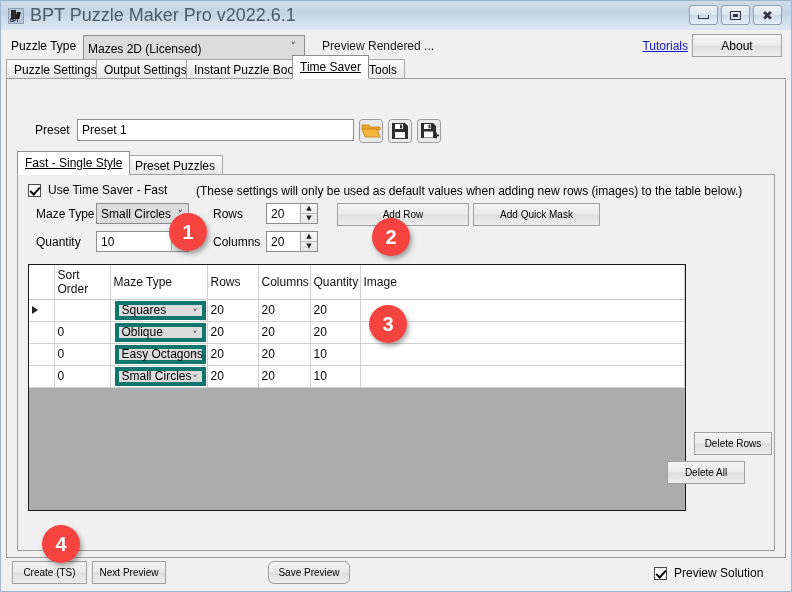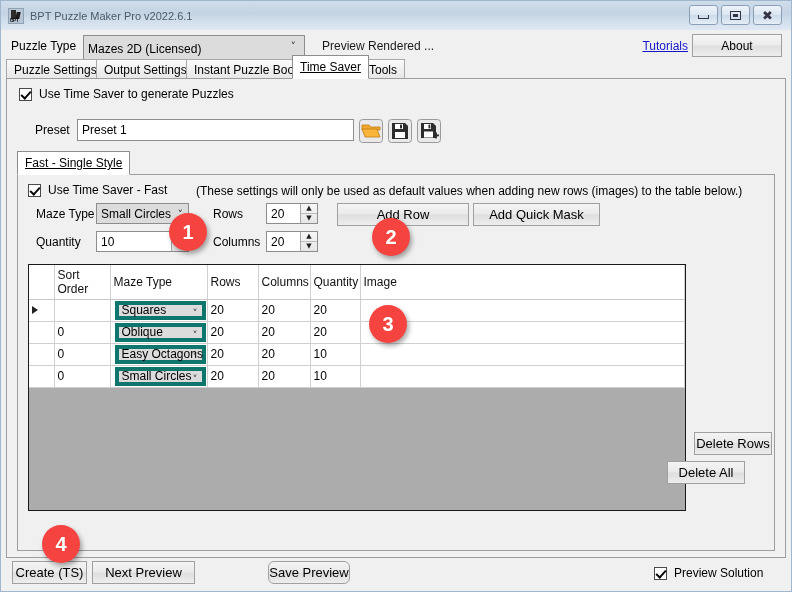--- a/index.html
+++ b/index.html
@@ -31,21 +31,21 @@
   #app-icon {
     width: 16px; height: 16px; margin-left: 7px; margin-right: 6px;
     position: relative; flex: none;
     background: #b8c6d6;
     border: 1px solid #8fa2b5;
   }
   #app-icon .g1 { position:absolute; left:2px; top:1px; width:5px; height:9px; background:#2b2b2b; }
   #app-icon .g2 { position:absolute; left:7px; top:3px; width:4px; height:7px; background:#1a1a1a; transform: skewX(-12deg); }
   #app-icon .g3 { position:absolute; left:1px; bottom:0px; font-size:5px; font-weight:bold; color:#111; letter-spacing:-0.5px; line-height:5px;}
   #title-text {
-    font-size: 11px; color: #4a5a6a; white-space: nowrap;
+    font-size: 18px; color: #4a5a6a; white-space: nowrap;
   }
   .wbtn {
     position: absolute; top: 4px; width: 29px; height: 20px;
     border: 1px solid #8ba0b6; border-radius: 3px;
     background: linear-gradient(to bottom, #eef4fa 0%, #dbe6f1 48%, #ccdaea 52%, #e4eef7 100%);
     display: flex; align-items: center; justify-content: center;
   }
   #btn-min { right: 73px; }
   #btn-max { right: 41px; }
   #btn-close { right: 9px; }
@@ -179,21 +179,21 @@
     flex: 1; display: flex; align-items: center; justify-content: center;
     font-size: 7px; color: #222; line-height: 1; font-family:"DejaVu Sans", sans-serif;
   }
   .spin .sbtns .up { border-bottom: 1px solid #bbb; }
 
   .pbtn {
     position: absolute; height: 23px;
     background: linear-gradient(to bottom, #f4f4f4 0%, #eaeaea 48%, #dedede 52%, #ededed 100%);
     border: 1px solid #a0a0a0;
     display: flex; align-items: center; justify-content: center;
-    font-size: 13px; white-space: nowrap;
+    font-size: 10px; white-space: nowrap;
   }
   #btn-add-row { left: 319px; top: 28px; width: 132px; }
   #btn-add-quick-mask { left: 455px; top: 28px; width: 127px; }
 
   
   #grid-wrap {
     position: absolute; left: 10px; top: 89px;
     width: 658px; height: 247px;
     border: 1px solid #1a1a1a; background: #acacac; overflow: hidden;
   }
@@ -232,21 +232,21 @@
   .cellcombo .cval { margin-left: 3px; font-size: 12px; }
   .cellcombo .cchev { position: absolute; right: 4px; top: 3px; font-size: 10px; color: #333; font-family:"DejaVu Sans", sans-serif;}
 
   
   #btn-delete-rows { left: 676px; top: 257px; width: 78px; }
   #btn-delete-all  { left: 649px; top: 286px; width: 78px; text-align: right; }
 
   
   #footer { position: absolute; left: 0; top: 529px; width: 788px; height: 32px; }
   #btn-create-ts  { left: 10px;  top: 2px; width: 75px; }
-  #btn-next-preview { left: 90px; top: 2px; width: 103px; }
+  #btn-next-preview { left: 90px; top: 2px; width: 74px; }
   #btn-save-preview { left: 266px; top: 2px; width: 82px; border-radius: 6px; }
   #cb-preview-solution { position: absolute; left: 652px; top: 7px; display:flex; align-items:center;}
 
   
   .badge {
     position: absolute; width: 38px; height: 38px; border-radius: 50%;
     background: #f5433f;
     color: #fff; font-size: 20px; font-weight: bold;
     display: flex; align-items: center; justify-content: center;
     box-shadow: 2px 3px 5px rgba(0,0,0,0.35);
@@ -311,24 +311,20 @@
       <div class="tab active" style="left:286px;">
         <span>Time Saver</span>
         </div>
       <div class="tab" style="left:355px;">
         <span>Tools</span>
         </div>
     </div>
 
     <div id="panel">
 
-      <div id="cb-usetimesaver">
-        <span class="chk checked"></span>
-        <span>Use Time Saver to generate Puzzles</span>
-      </div>
 
       <span id="lbl-preset">Preset</span>
       <div id="preset-input">
         <span>Preset 1</span>
       </div>
 
       <div class="iconbtn" id="btn-open-preset">
         <svg width="24" height="24" viewBox="0 0 24 24">
           <rect x="0.5" y="0.5" width="23" height="23" rx="3" fill="#e9e9e9" stroke="#9a9a9a"></rect>
           <path d="M3 6 h7 l1.6 2 H21 v3 H3 z" fill="#f0a830" stroke="#c07c12" stroke-width="0.8"></path>
@@ -354,20 +350,23 @@
           <rect x="11.5" y="5.6" width="1.8" height="3.8" fill="#2c2c2c"></rect>
           <rect x="7" y="12.5" width="9" height="6" fill="#ffffff"></rect>
           <rect x="16" y="15.5" width="6" height="1.8" fill="#2c2c2c"></rect>
           <rect x="18.1" y="13.4" width="1.8" height="6" fill="#2c2c2c"></rect>
         </svg>
       </div>
 
       <div id="inner-tabstrip">
         <div class="tab active" style="left:0px;">
           <span>Fast - Single Style</span>
+          </div>
+        <div class="tab" style="left:110px;">
+          <span>Preset Puzzles</span>
           </div>
       </div>
 
       <div id="inner-panel">
 
         <div id="cb-usefast">
           <span class="chk checked"></span>
           <span>Use Time Saver - Fast</span>
         </div>
         <span id="hint-text">(These settings will only be used as default values when adding new rows (images) to the table below.)</span>

